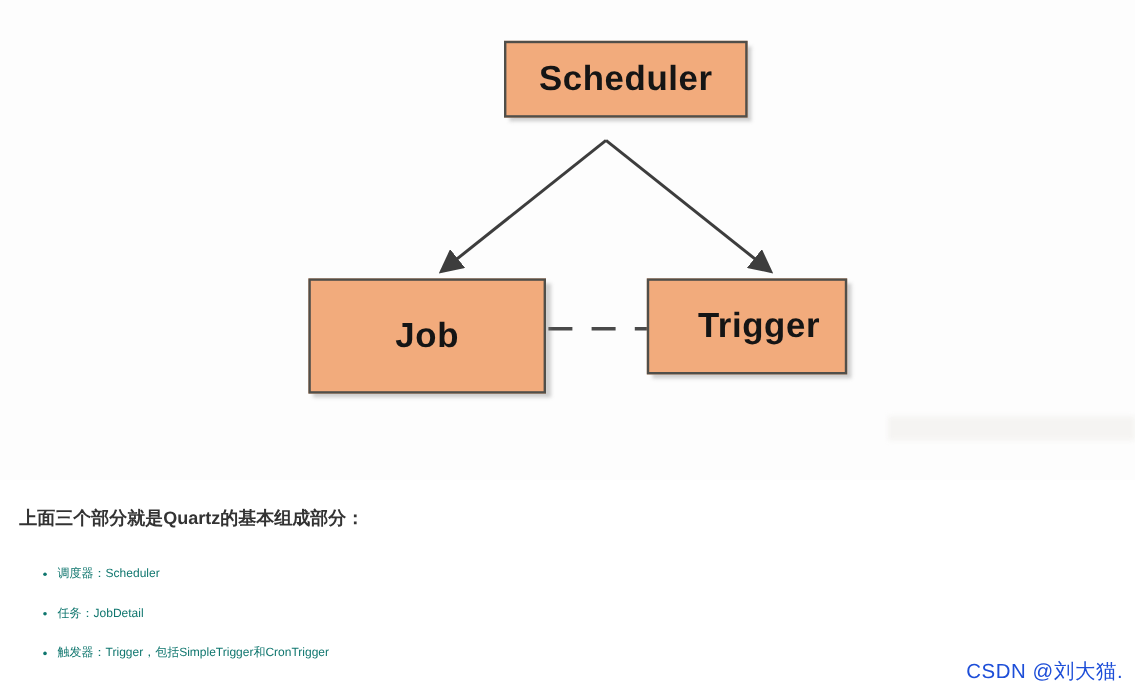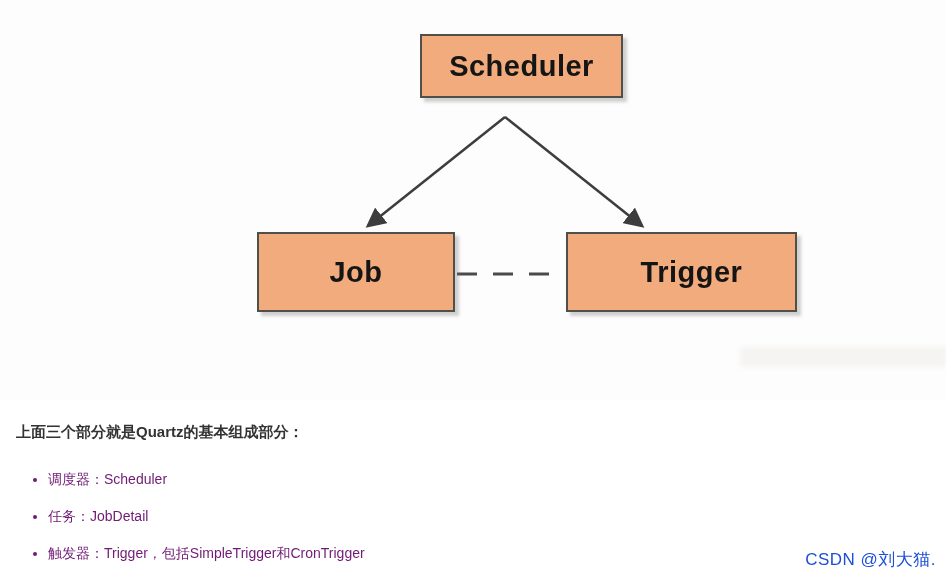--- a/index.html
+++ b/index.html
@@ -28,22 +28,22 @@
     box-shadow: 4px 4px 3px rgba(120,120,120,0.35);
     display: flex;
     align-items: center;
     justify-content: center;
     font-size: 29px;
     font-weight: 600;
     color: #151515;
     letter-spacing: 0.5px;
   }
   .node-scheduler { left: 420px; top: 34px;  width: 203px; height: 64px; }
-  .node-job       { left: 257px; top: 232px; width: 198px; height: 80px; }
-  .node-trigger   { left: 566px; top: 232px; width: 231px; height: 80px; padding-left: 20px; }
+  .node-job       { left: 257px; top: 232px; width: 198px; height: 96px; }
+  .node-trigger   { left: 539px; top: 232px; width: 167px; height: 80px; padding-left: 20px; }
   .arrow-layer {
     position: absolute;
     left: 0; top: 0;
     width: 946px; height: 400px;
     pointer-events: none;
   }
   .faded-band {
     position: absolute;
     left: 740px; top: 347px;
     width: 206px; height: 20px;
@@ -59,23 +59,23 @@
     font-weight: bold;
   }
   .bullet-list {
     position: absolute;
     left: 16px; top: 471px;
     padding-left: 32px;
     list-style: disc;
     color: #333333;
   }
   .bullet-list li {
-    font-size: 14px;
+    font-size: 10px;
     margin-bottom: 19px;
-    color: #701a75;
+    color: #0f766e;
   }
   .watermark {
     position: absolute;
     right: 10px; top: 548px;
     font-size: 17px;
     color: #1d4ed8;
     letter-spacing: 0.5px;
   }
 </style>
 </head>

